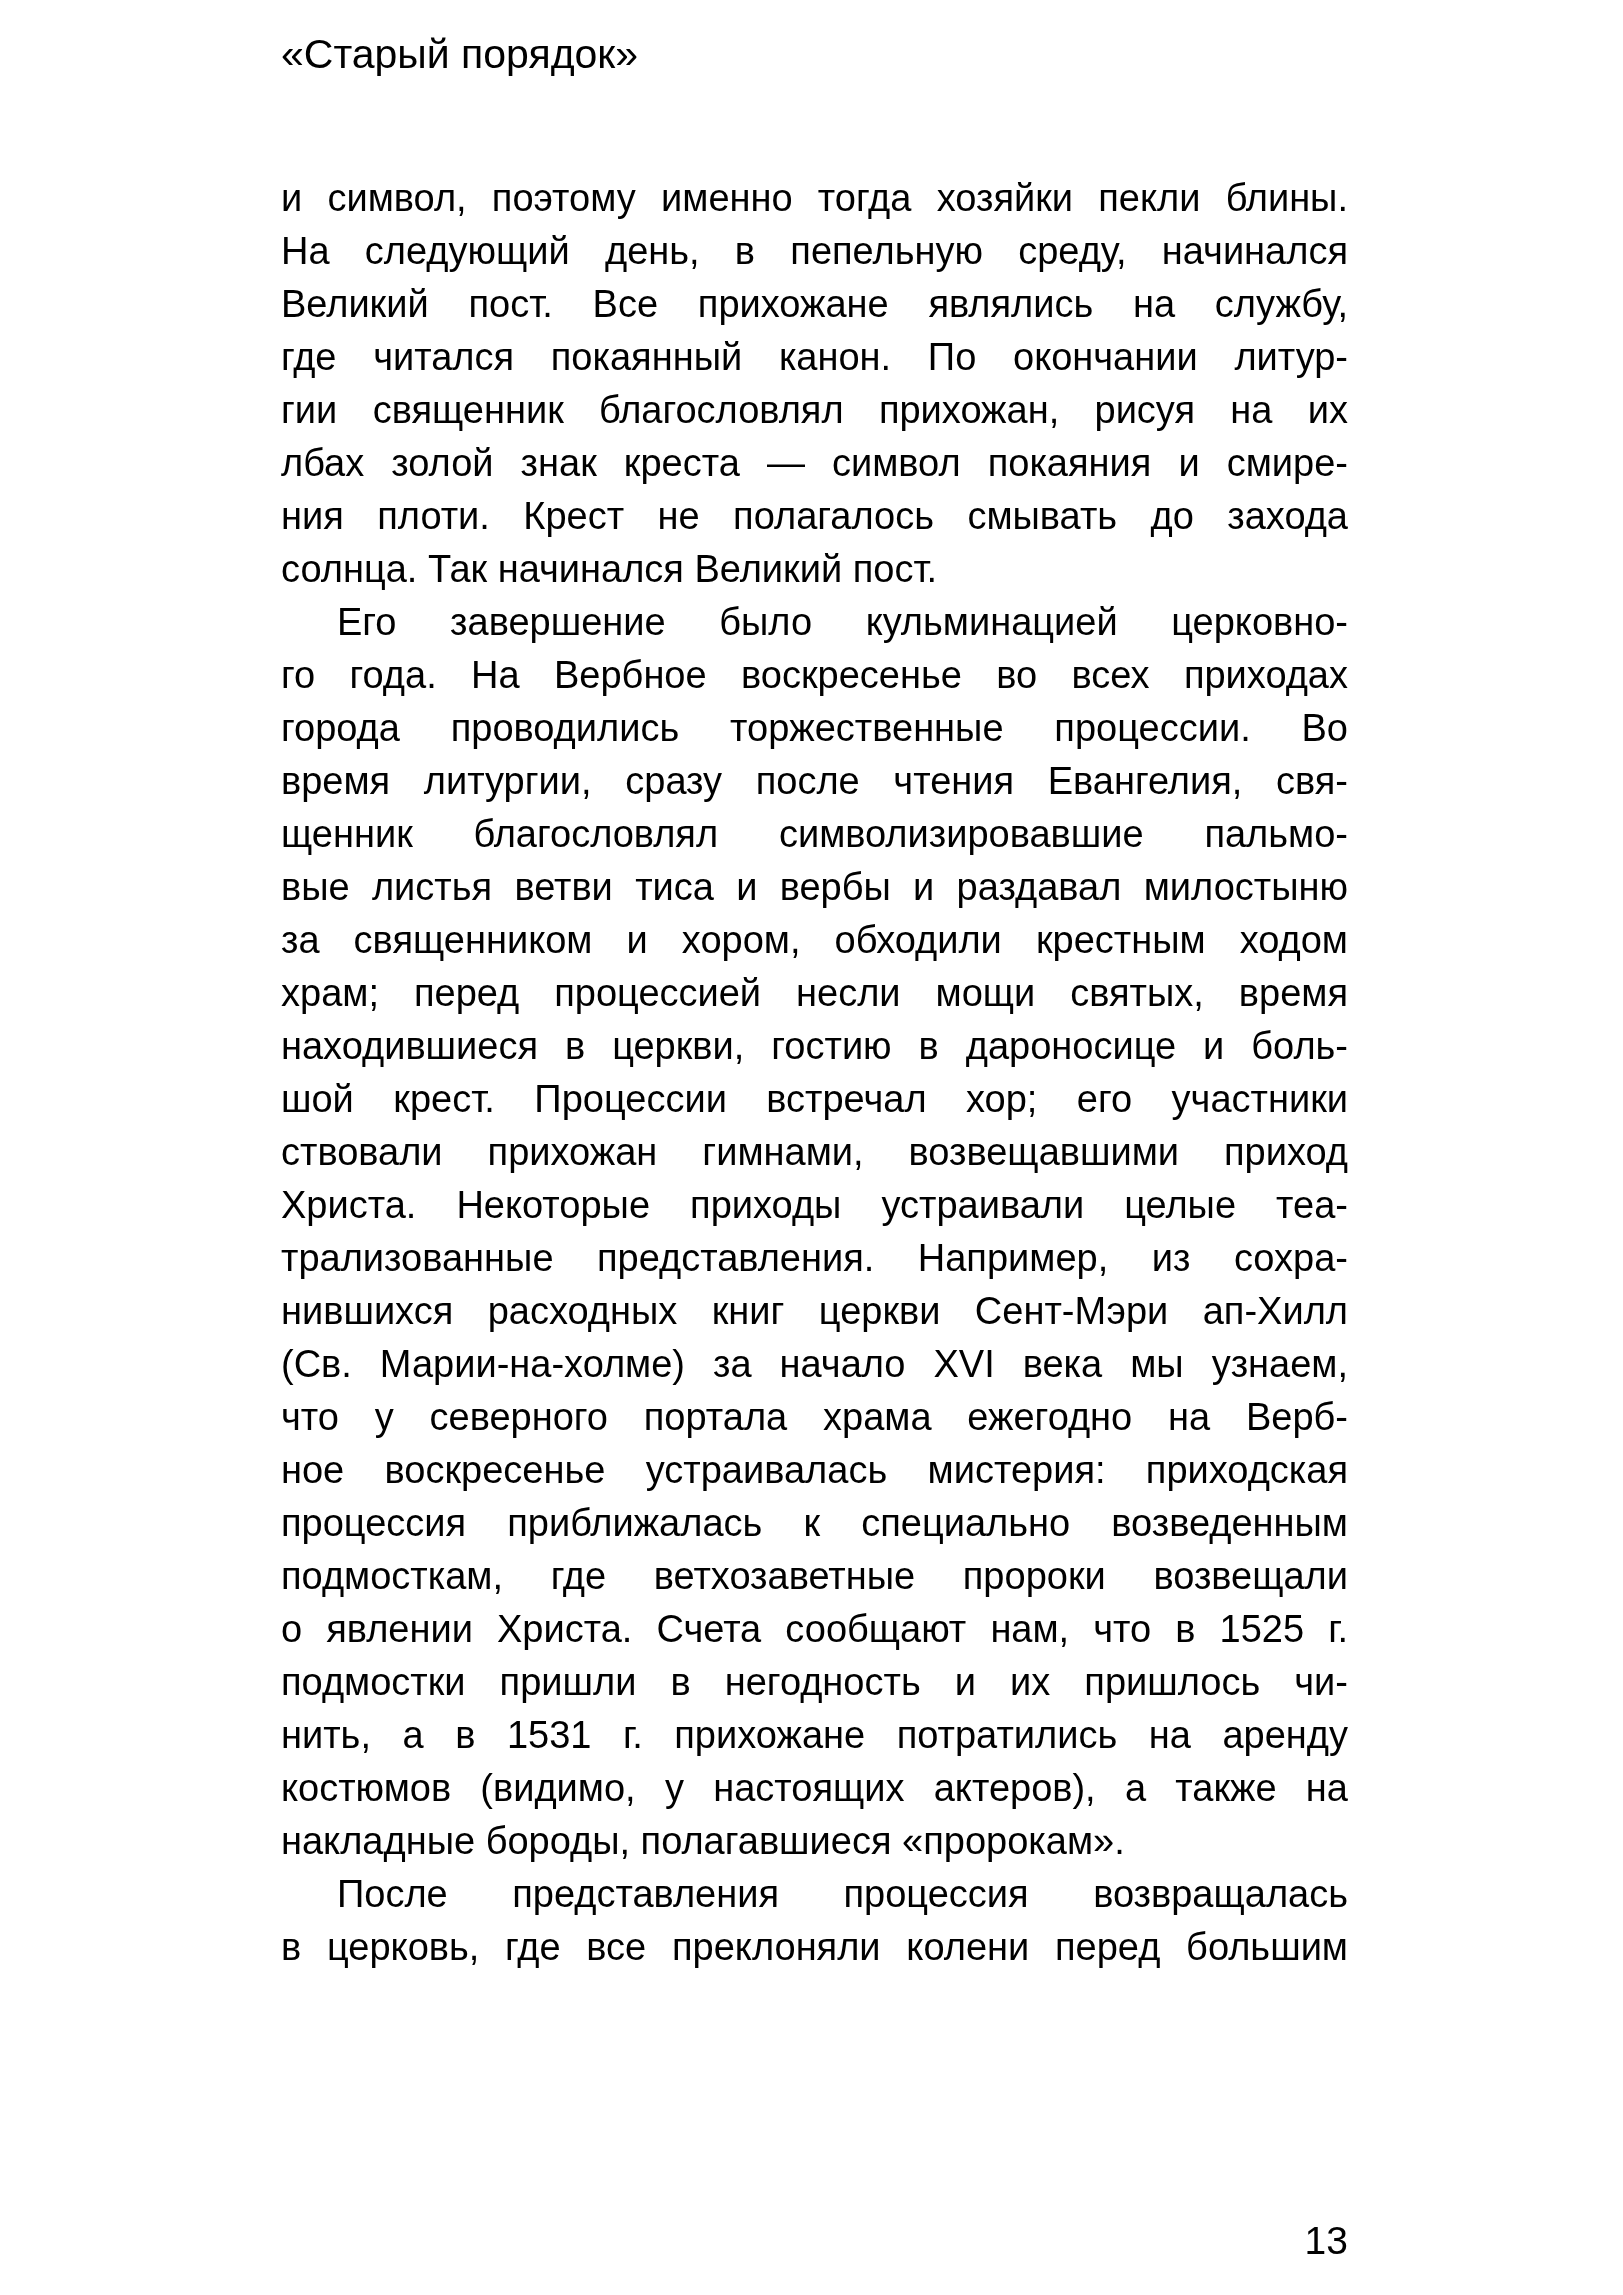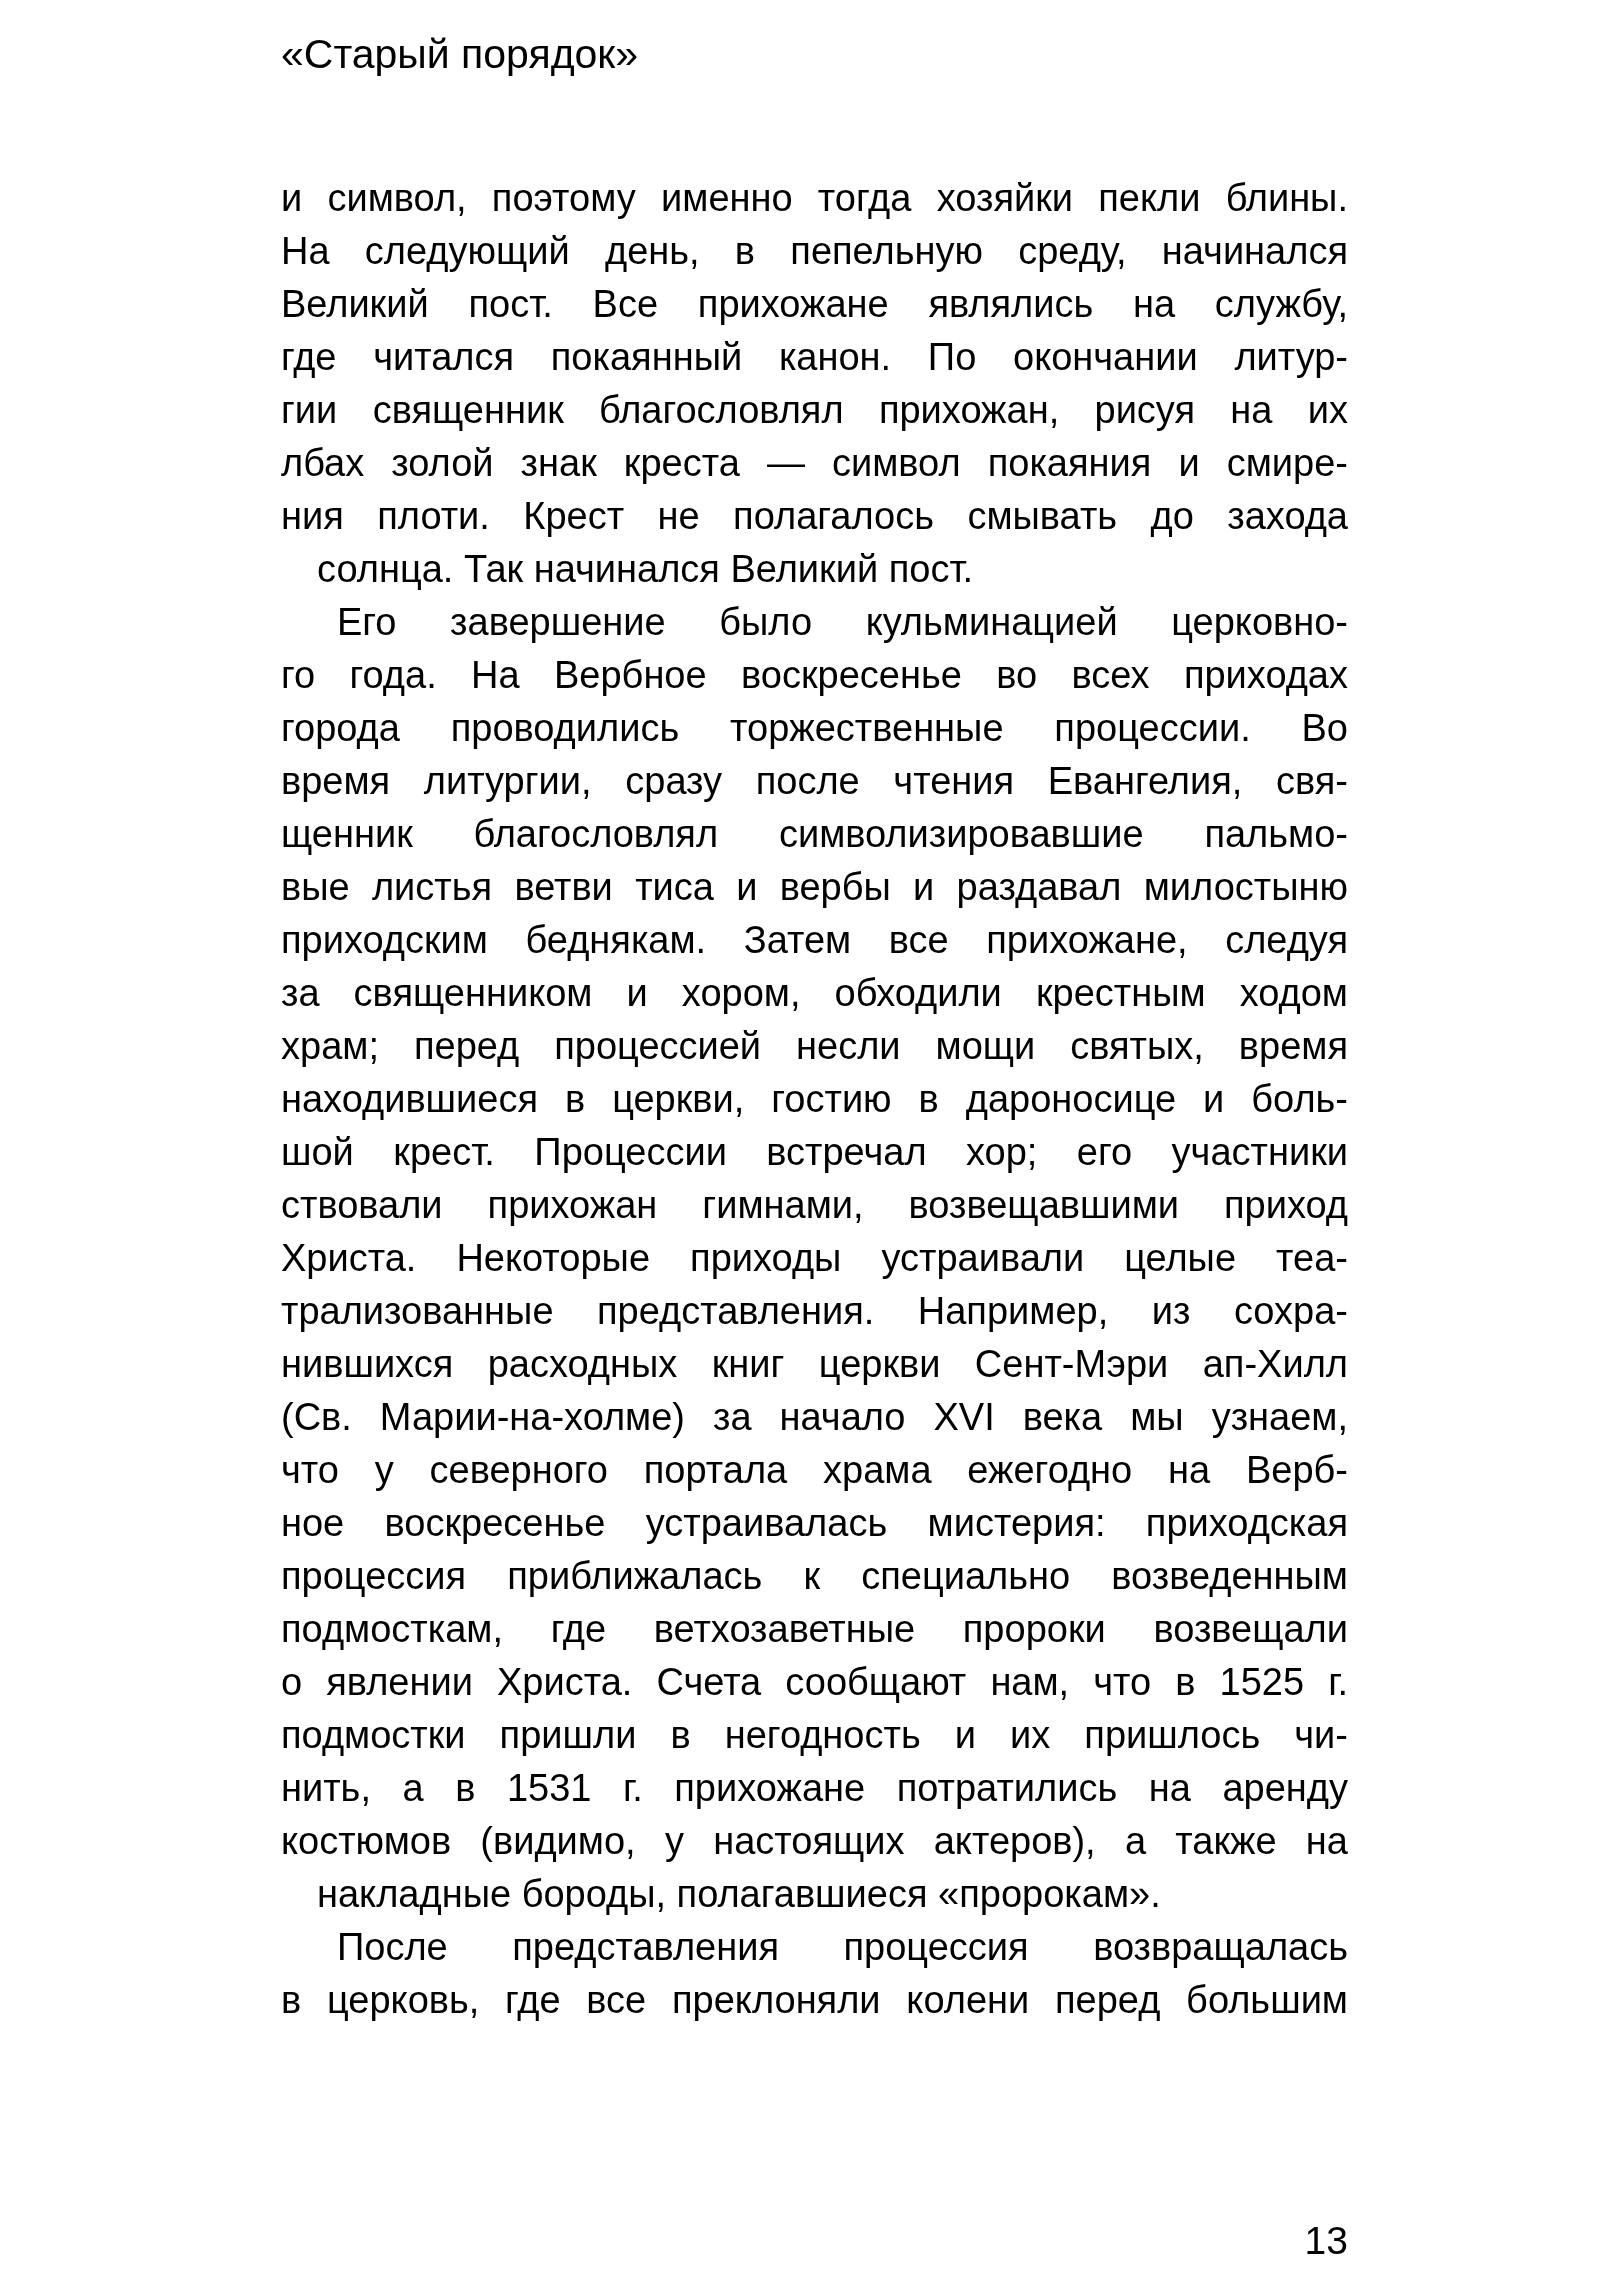--- a/index.html
+++ b/index.html
@@ -45,21 +45,20 @@
   
   .line:not(.para-last)::after {
     content: "";
     display: inline-block;
     width: 100%;
     height: 0;
   }
   .line.para-last {
     text-align: right;
     text-align-last: left;
-    margin-left: 36px;
   }
   .line.indent {
     text-indent: 56px;
   }
   .page-number {
     position: absolute;
     top: 2219px;
     left: 281px;
     width: 1067px;
     text-align: right;
@@ -81,21 +80,20 @@
     <div class="line">гии священник благословлял прихожан, рисуя на их</div>
     <div class="line">лбах золой знак креста — символ покаяния и смире-</div>
     <div class="line">ния плоти. Крест не полагалось смывать до захода</div>
     <div class="line para-last">солнца. Так начинался Великий пост.</div>
     <div class="line indent">Его завершение было кульминацией церковно-</div>
     <div class="line">го года. На Вербное воскресенье во всех приходах</div>
     <div class="line">города проводились торжественные процессии. Во</div>
     <div class="line">время литургии, сразу после чтения Евангелия, свя-</div>
     <div class="line">щенник благословлял символизировавшие пальмо-</div>
     <div class="line">вые листья ветви тиса и вербы и раздавал милостыню</div>
-    <div class="line">приходским беднякам. Затем все прихожане, следуя</div>
     <div class="line">за священником и хором, обходили крестным ходом</div>
     <div class="line">храм; перед процессией несли мощи святых, время</div>
     <div class="line">находившиеся в церкви, гостию в дароносице и боль-</div>
     <div class="line">шой крест. Процессии встречал хор; его участники</div>
     <div class="line">ствовали прихожан гимнами, возвещавшими приход</div>
     <div class="line">Христа. Некоторые приходы устраивали целые теа-</div>
     <div class="line">трализованные представления. Например, из сохра-</div>
     <div class="line">нившихся расходных книг церкви Сент-Мэри ап-Хилл</div>
     <div class="line">(Св. Марии-на-холме) за начало XVI века мы узнаем,</div>
     <div class="line">что у северного портала храма ежегодно на Верб-</div>

